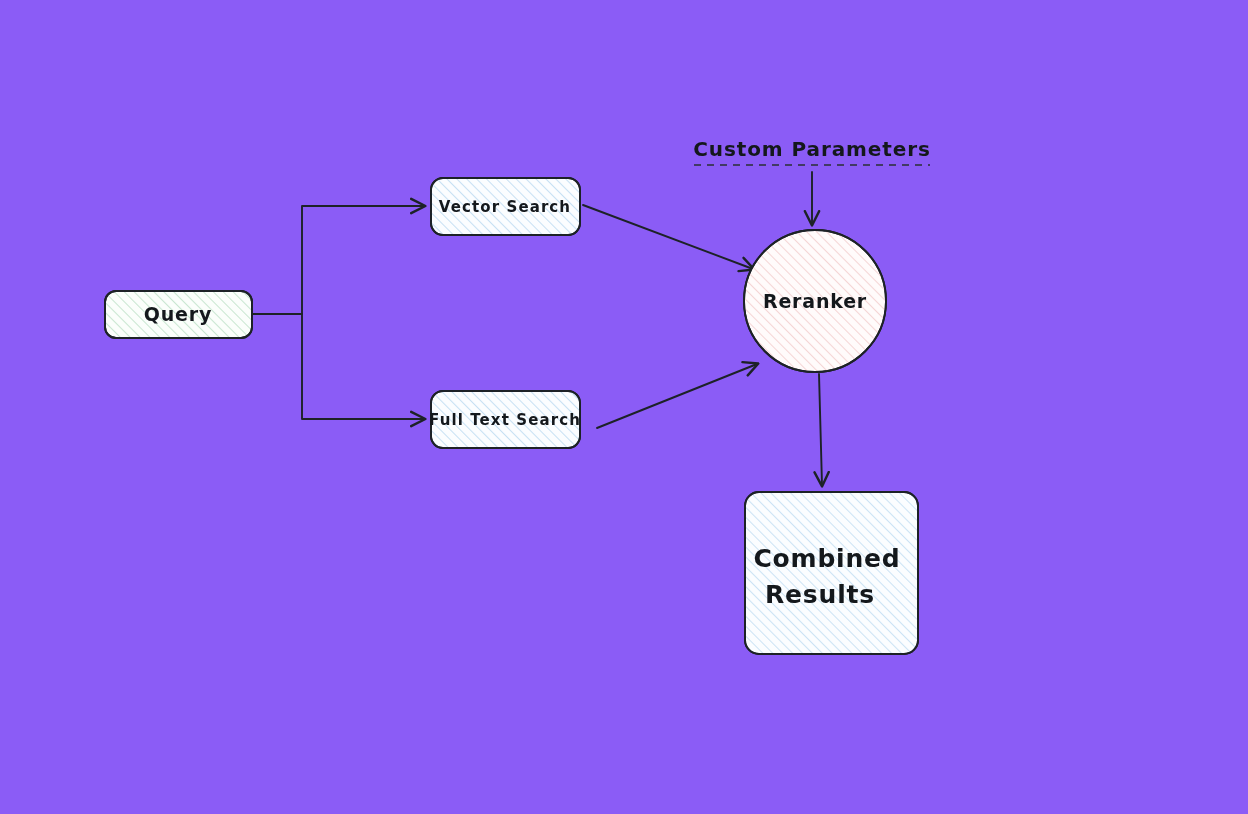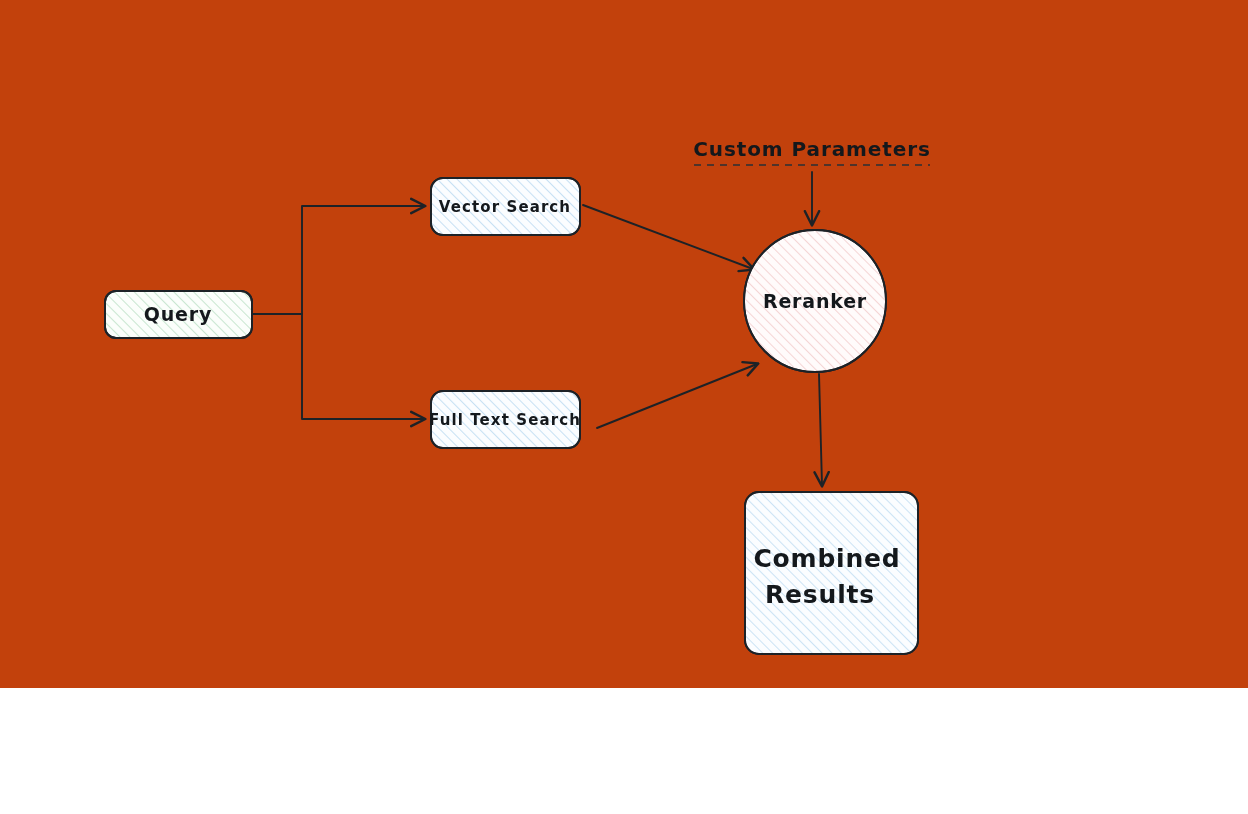--- a/index.html
+++ b/index.html
@@ -9,22 +9,22 @@
   }
   body {
     width: 1248px;
     height: 814px;
     overflow: hidden;
     font-family: "DejaVu Sans", sans-serif;
   }
   #diagram-root {
     position: relative;
     width: 1248px;
-    height: 688px;
-    background: #c2410c;
+    height: 814px;
+    background: #8b5cf6;
   }
   svg#flow {
     position: absolute;
     top: 0;
     left: 0;
     width: 1248px;
     height: 814px;
     display: block;
   }
   .node-label {

